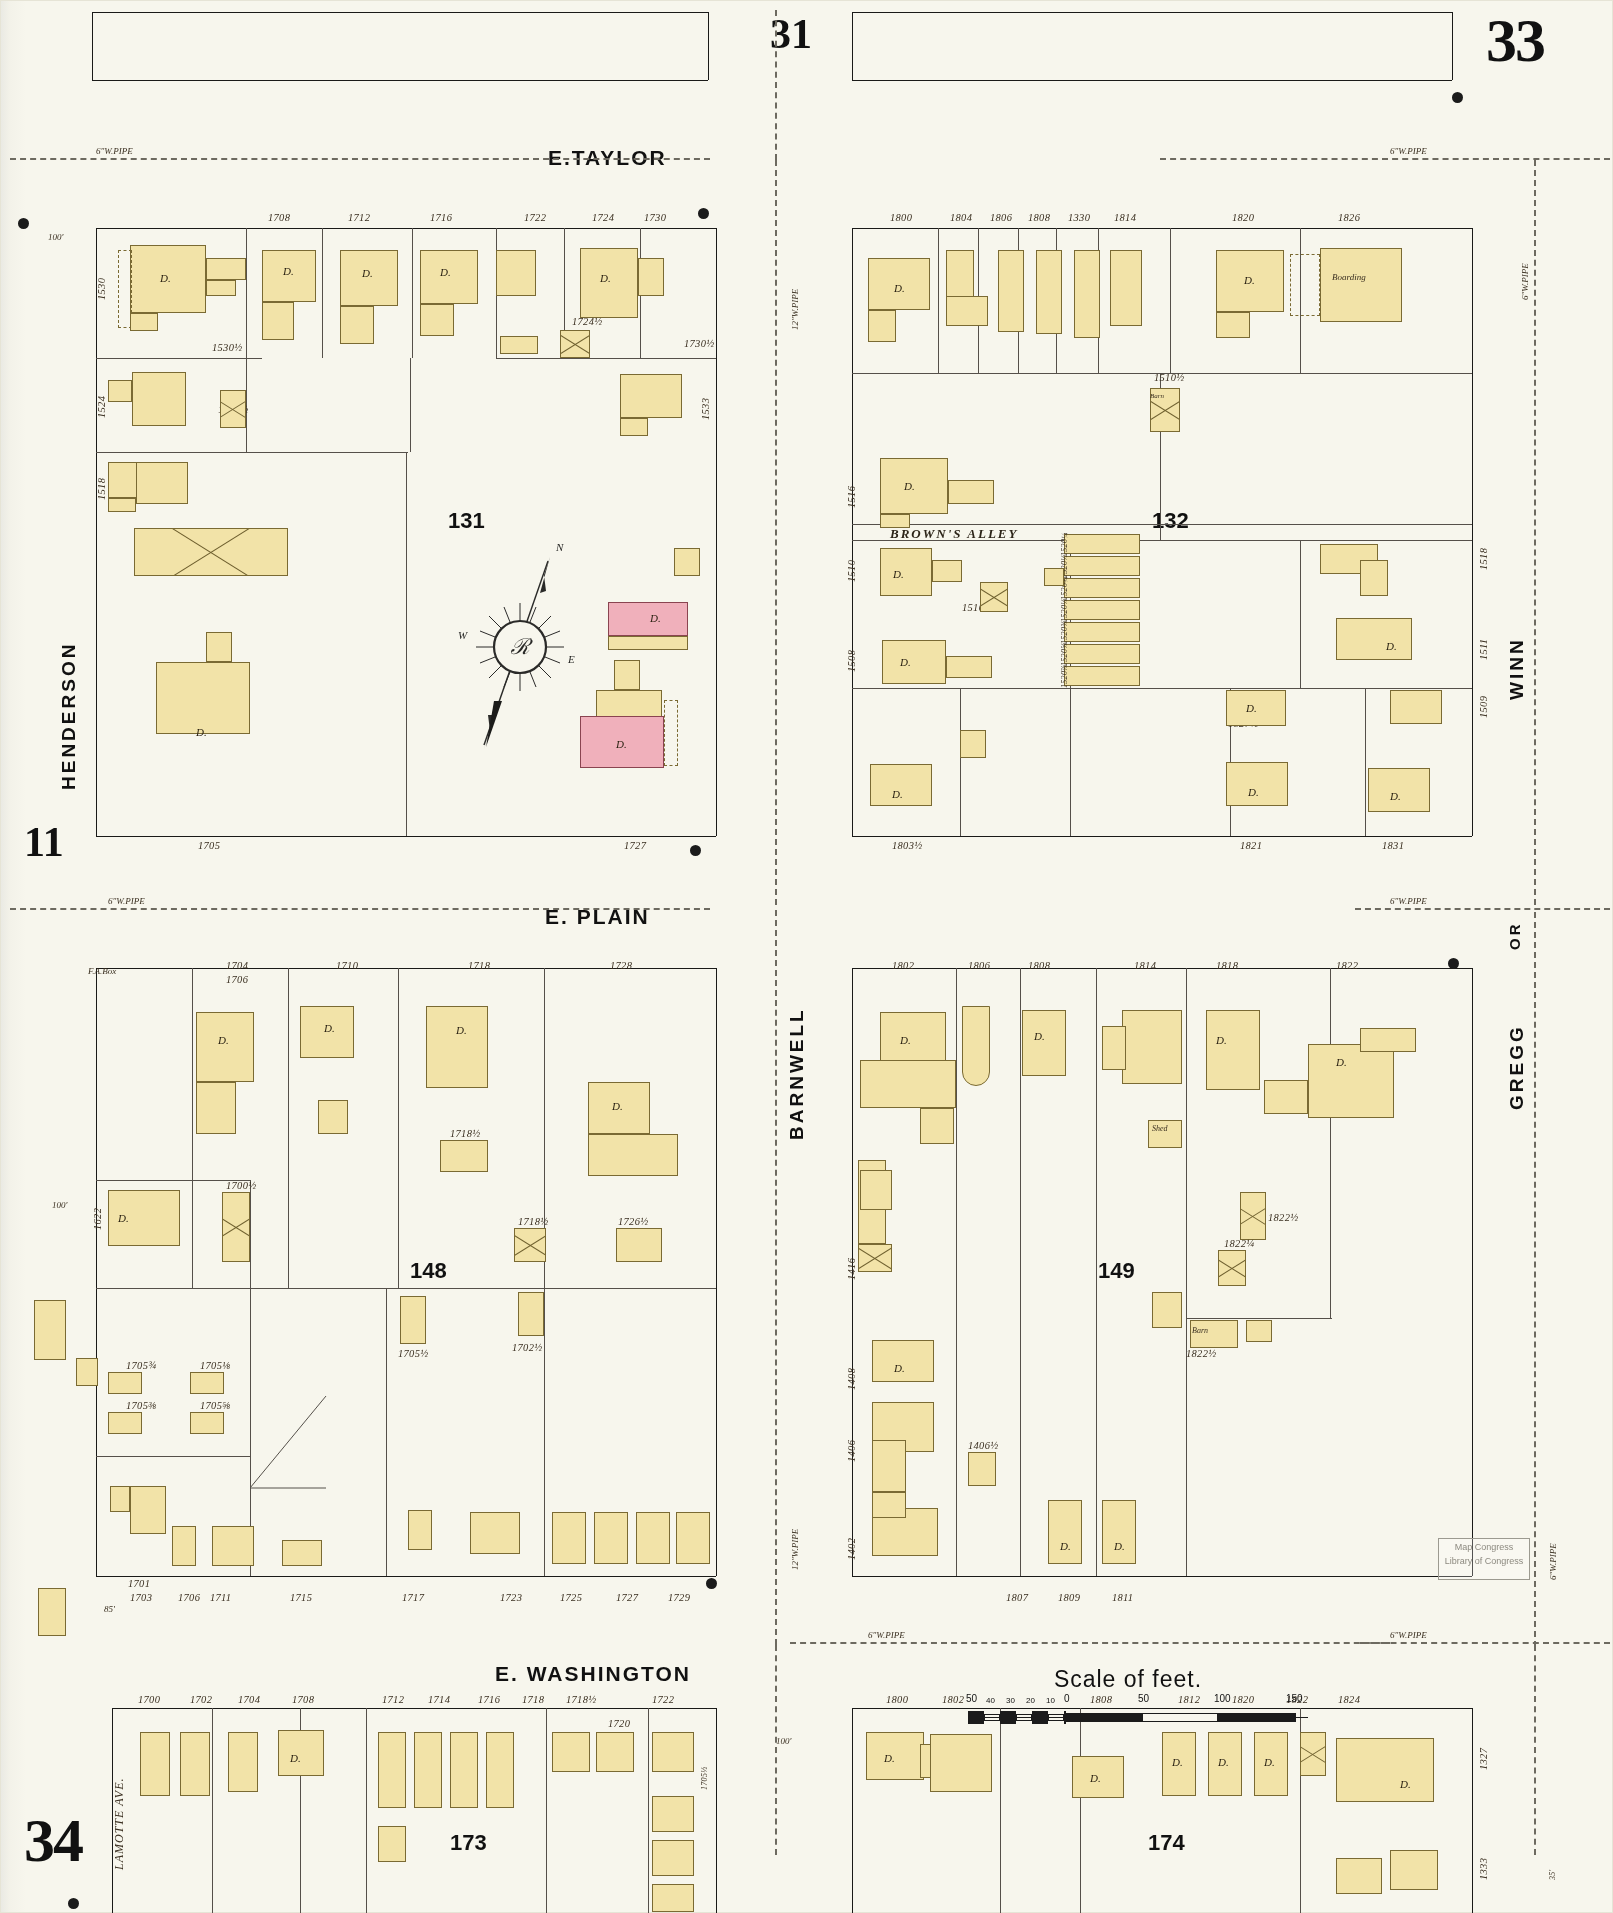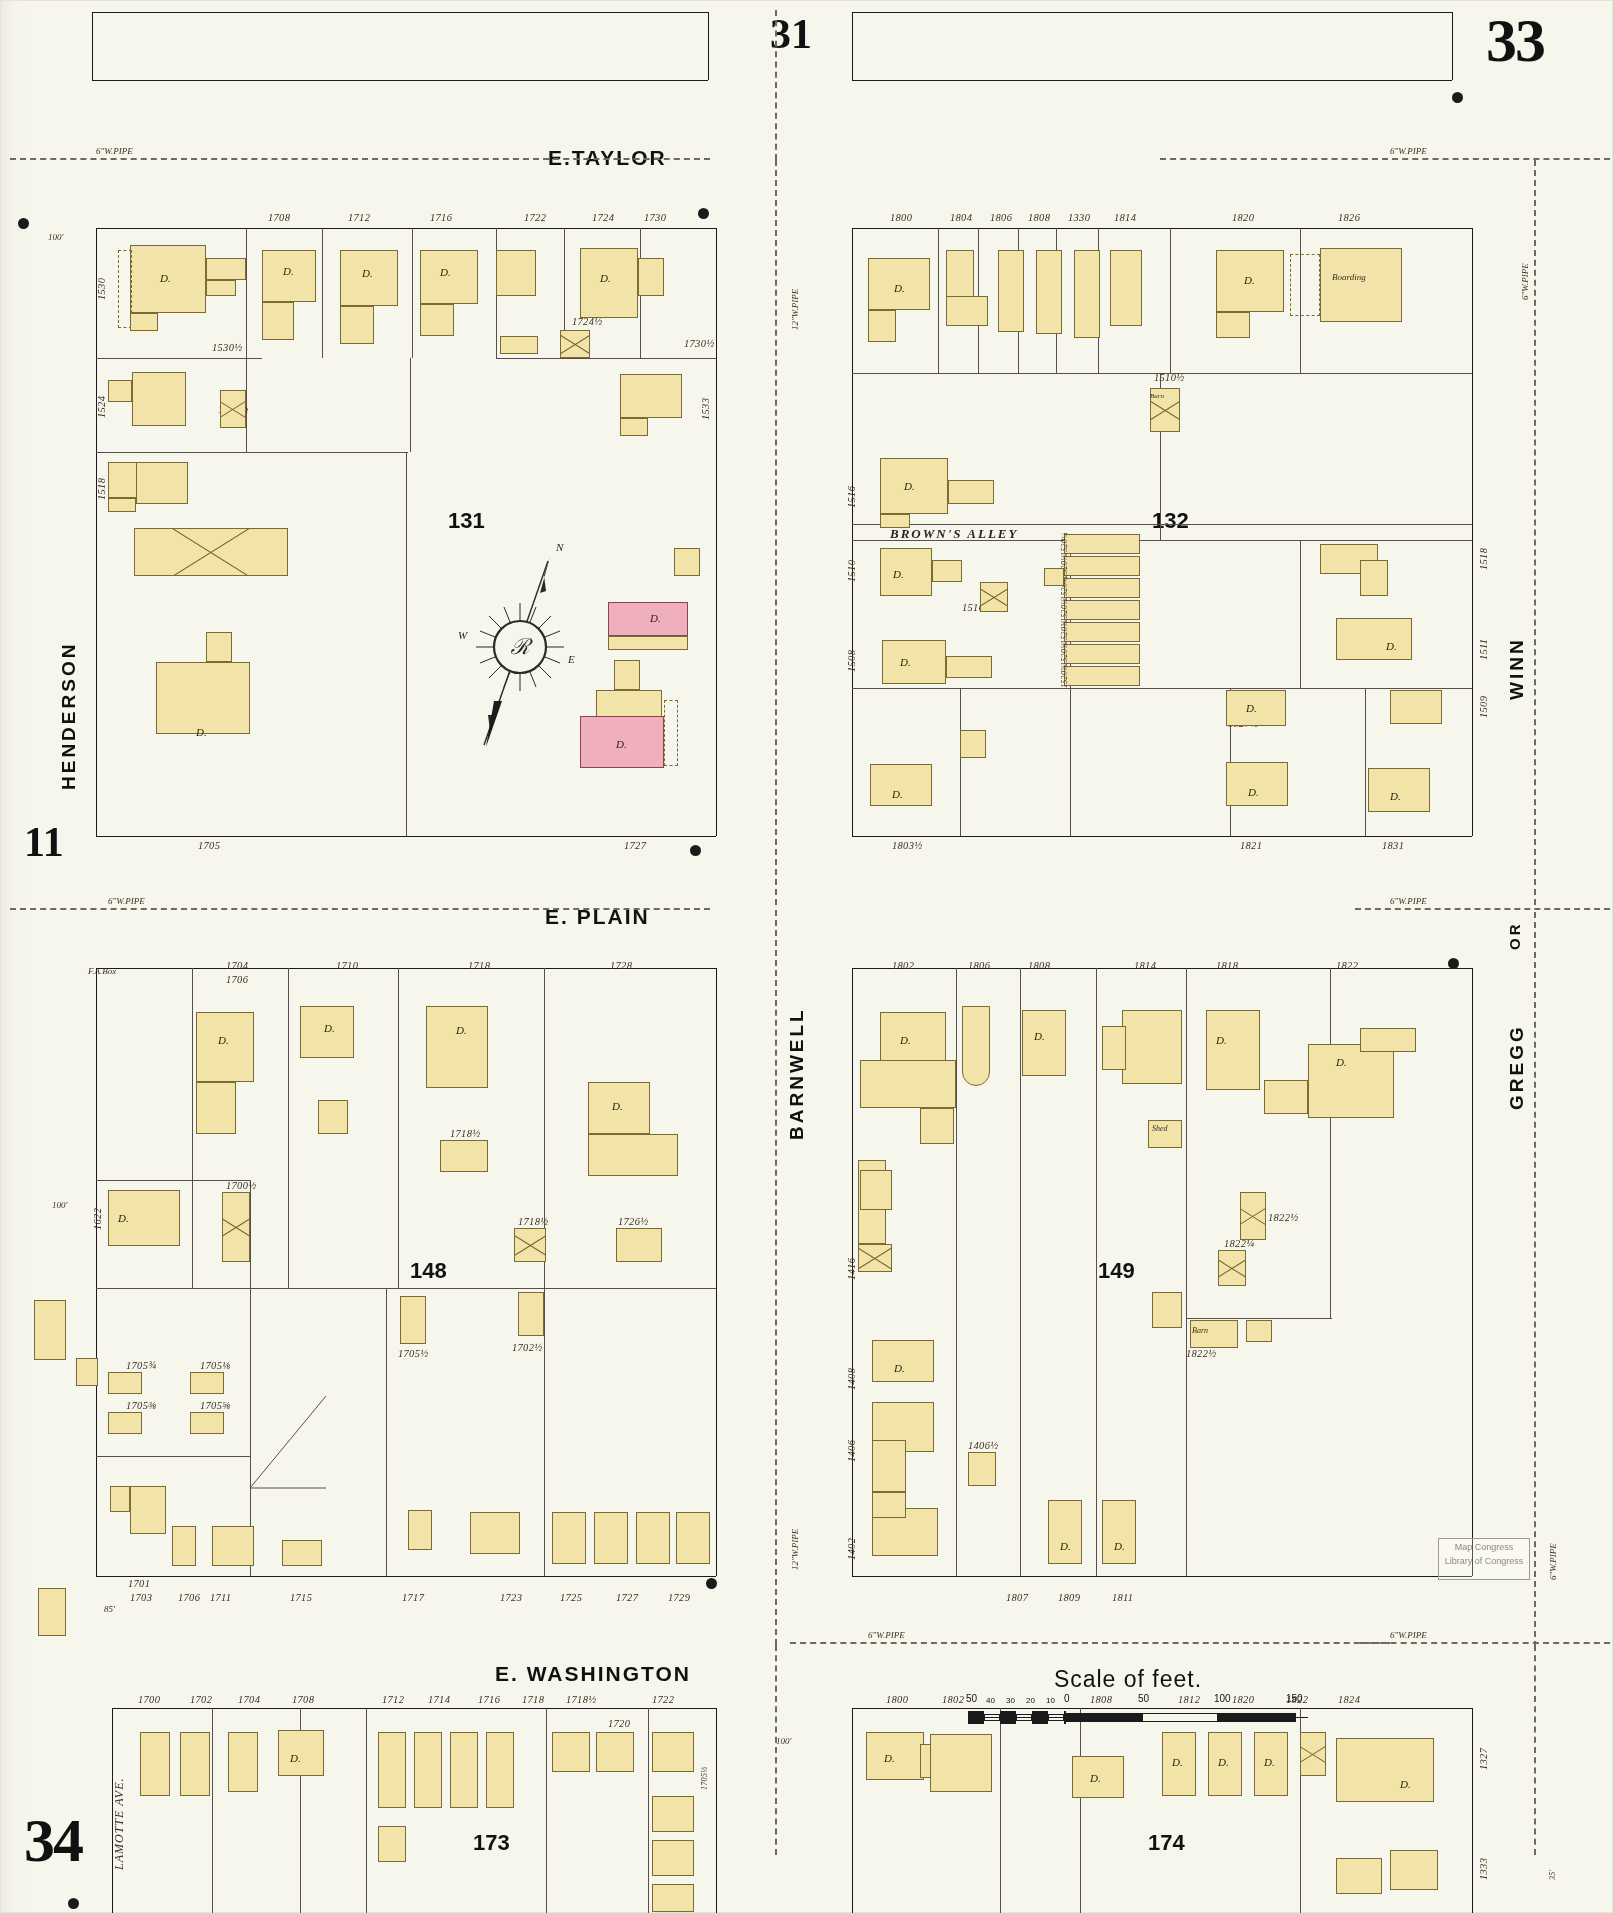--- a/index.html
+++ b/index.html
@@ -153,21 +153,21 @@
   <div class="lbl street-v" style="left:786px;top:1140px;transform:rotate(-90deg);">BARNWELL</div>
   <div class="lbl street-v" style="left:1506px;top:700px;transform:rotate(-90deg);">WINN</div>
   <div class="lbl street-v" style="left:1506px;top:950px;transform:rotate(-90deg);font-size:15px;">OR</div>
   <div class="lbl street-v" style="left:1506px;top:1110px;transform:rotate(-90deg);">GREGG</div>
   <div class="lbl addr v" style="left:112px;top:1870px;font-size:12px;letter-spacing:1px;">LAMOTTE AVE.</div>
 
   <div class="lbl blocknum" style="left:448px;top:508px;">131</div>
   <div class="lbl blocknum" style="left:1152px;top:508px;">132</div>
   <div class="lbl blocknum" style="left:410px;top:1258px;">148</div>
   <div class="lbl blocknum" style="left:1098px;top:1258px;">149</div>
-  <div class="lbl blocknum" style="left:450px;top:1830px;margin-left:23px;">173</div>
+  <div class="lbl blocknum" style="left:450px;top:1830px;">173</div>
   <div class="lbl blocknum" style="left:1148px;top:1830px;">174</div>
 
   <div class="lbl alley" style="left:890px;top:526px;">BROWN'S ALLEY</div>
 
   <div class="dashline h" style="left:10px;top:158px;width:700px;"></div>
   <div class="dashline h" style="left:1160px;top:158px;width:450px;"></div>
   <div class="dashline h" style="left:10px;top:908px;width:700px;"></div>
   <div class="dashline h" style="left:1355px;top:908px;width:255px;"></div>
   <div class="dashline h" style="left:790px;top:1642px;width:600px;"></div>
   <div class="dashline h" style="left:1360px;top:1642px;width:250px;"></div>

